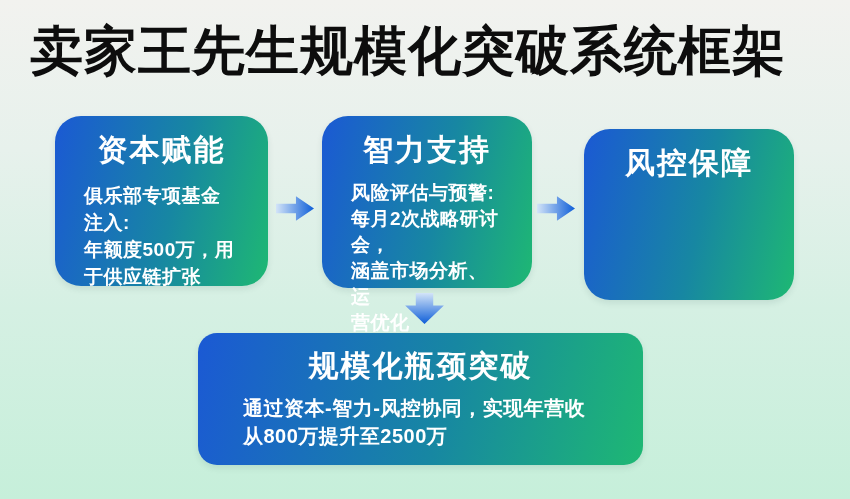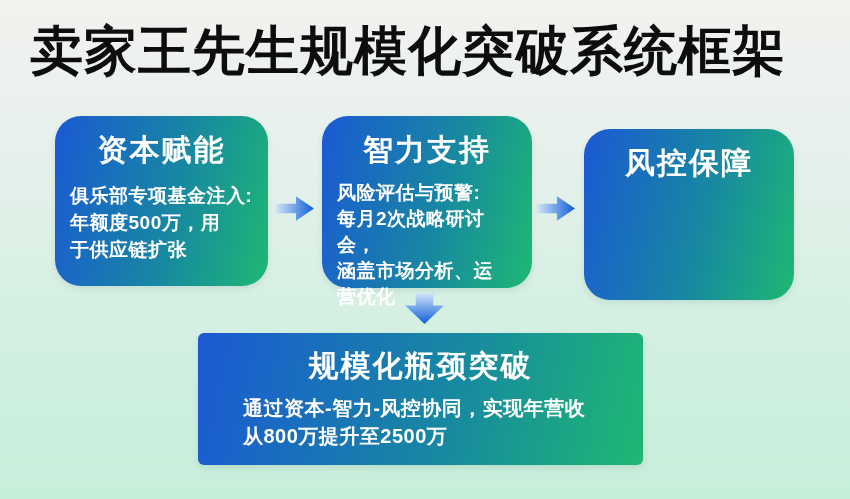--- a/index.html
+++ b/index.html
@@ -32,34 +32,34 @@
   }
   .box h2 {
     margin-top: 14px;
     text-align: center;
     font-size: 30px;
     font-weight: 700;
     letter-spacing: 2px;
   }
   .box p {
     margin-top: 11px;
-    padding: 0 15px;
+    padding: 0 29px;
     font-size: 19px;
     font-weight: 700;
     line-height: 27px;
     white-space: pre-line;
     letter-spacing: 0.5px;
   }
   .box--capital { left: 55px;  top: 116px; width: 213px; height: 170px; }
   .box--intel   { left: 322px; top: 116px; width: 210px; height: 172px; }
   .box--risk    { left: 584px; top: 117px; width: 210px; height: 171px; margin-top: 12px; }
   .box--intel p, .box--risk p { margin-top: 9px; line-height: 26px; }
   .box--result {
     left: 198px; top: 333px; width: 445px; height: 132px;
-    border-radius: 6px;
+    border-radius: 19px;
   }
   .box--result h2 { margin-top: 13px; }
   .box--result p {
     margin: 7px auto 6px;
     width: 355px;
     padding: 0;
     font-size: 20px;
     line-height: 28px;
   }
   .arrow { position: absolute; }

